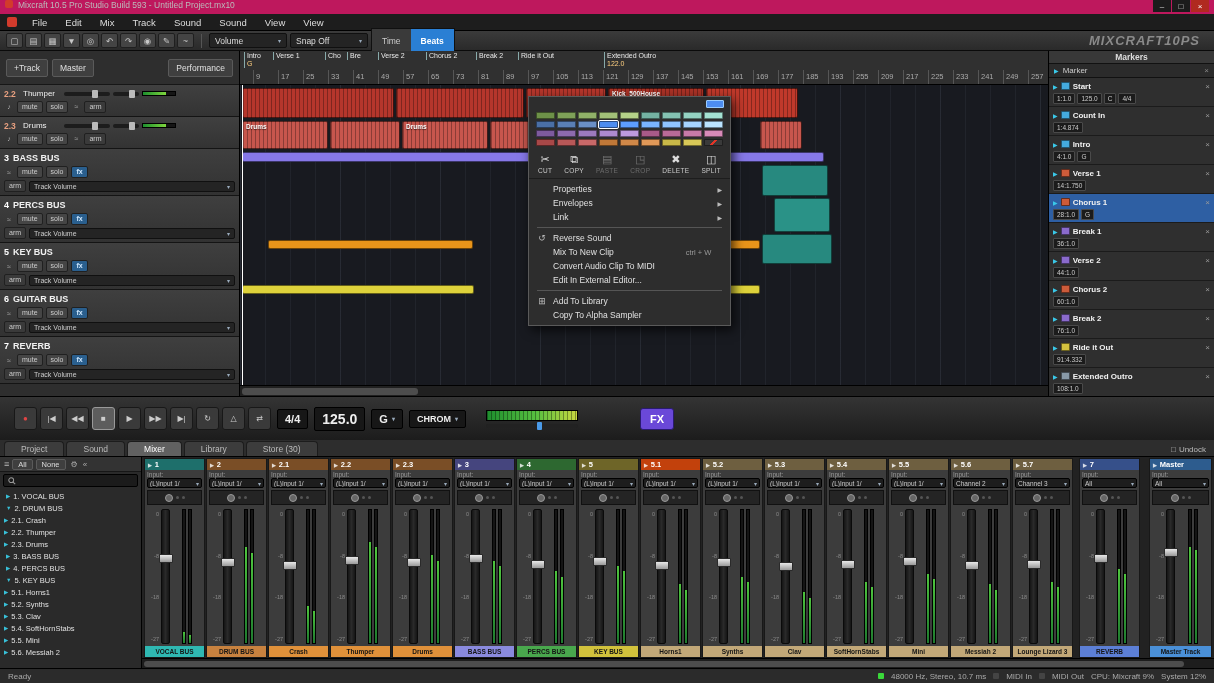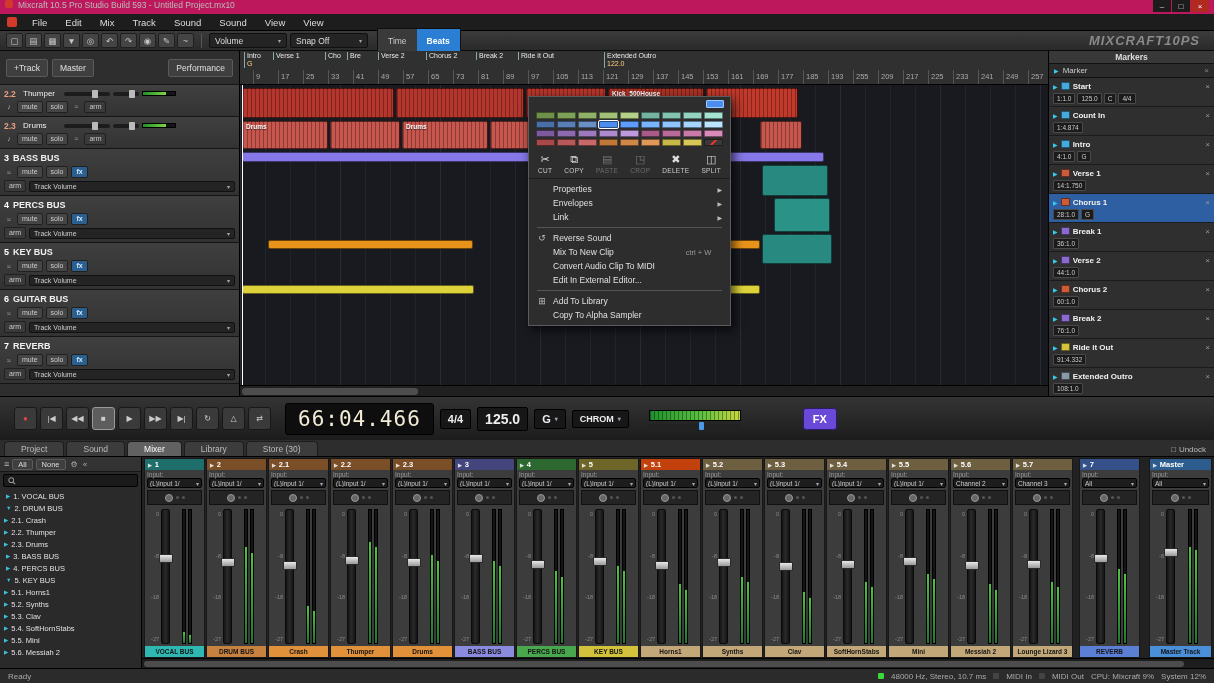--- a/index.html
+++ b/index.html
@@ -18,21 +18,21 @@
   .app-chip{width:10px;height:10px;background:#d23b2c;border-radius:2px;margin:0 6px 0 2px;flex:none}
   .menuitems{display:flex}
   .mitem{padding:2px 9px;font-size:9.5px;color:#ddd}
   
   .toolbar{height:20px;background:linear-gradient(#3b3b3b,#2a2a2a);display:flex;align-items:center;gap:3px;padding:0 6px;border-bottom:1px solid #0a0a0a}
   .tbtns-bar{display:flex;gap:2px}
   .tbtn{width:17px;height:15px;background:#444;border:1px solid #1f1f1f;border-radius:2px;display:flex;align-items:center;justify-content:center;font-size:8.5px;color:#c8c8c8}
   .tsep{width:1px;height:14px;background:#555;margin:0 4px}
   .tdrop{height:15px;background:#242424;border:1px solid #101010;border-radius:2px;display:flex;align-items:center;justify-content:space-between;padding:0 5px;gap:8px;font-size:8.5px;color:#ddd;min-width:78px}
   .dd{font-size:6px;color:#9ab}
-  .seg{display:flex;height:25px;border:1px solid #101010;border-radius:0;overflow:hidden;margin-left:6px}
+  .seg{display:flex;height:25px;border:1px solid #101010;border-radius:0;overflow:hidden;}
   .sbtn{padding:0 10px;display:flex;align-items:center;background:#3a3a3a;color:#ccc;font-size:8.5px;border:none}
   .sbtn.active{background:#2a7fd4;color:#fff;font-weight:bold}
   .brand{margin-left:auto;font-style:italic;font-weight:bold;color:#8a8a8a;font-size:13px;letter-spacing:1px;padding-right:8px}
   
   .arrange{position:absolute;top:51px;left:0;width:1214px;height:345px;display:flex}
   .track-panel{width:240px;background:#2e2e2e;border-right:1px solid #000;display:flex;flex-direction:column;flex:none}
   .tp-top{height:34px;display:flex;align-items:center;gap:4px;padding:0 6px;border-bottom:1px solid #161616}
   .tp-btn{background:#3f3f3f;border:1px solid #5a5a5a;border-radius:2px;padding:3px 7px;font-size:8.5px;color:#e0e0e0}
   .tp-btn.perf{margin-left:auto}
   .atrack{height:32px;background:linear-gradient(#404040,#333);border-bottom:1px solid #141414;padding:2px 4px}
@@ -913,21 +913,20 @@
         <button class="tpb">
           <span>↻</span>
         </button>
         <button class="tpb">
           <span>△</span>
         </button>
         <button class="tpb">
           <span>⇄</span>
         </button>
       </div>
-    <div class="time-display">66:04.466</div>
     <div class="disp sig">4/4</div>
     <div class="disp tempo">125.0</div>
     <div class="disp keyd">
         <span>G</span>
         <span class="dd">▾</span>
       </div>
     <div class="disp scaled">
         <span>CHROM</span>
         <span class="dd">▾</span>
       </div>

